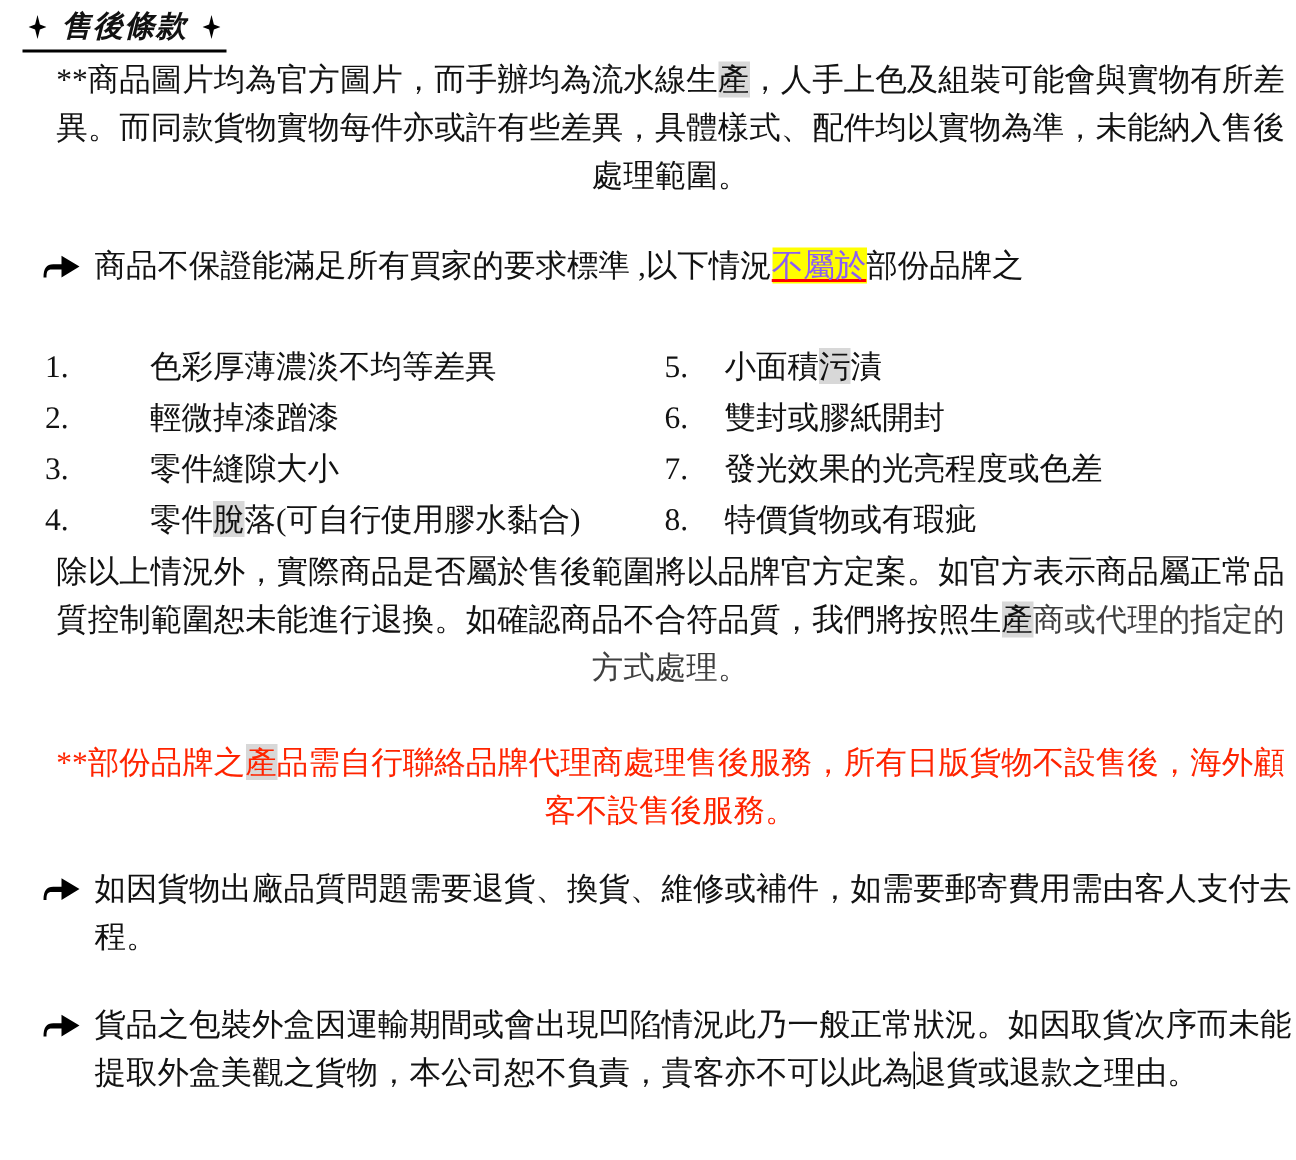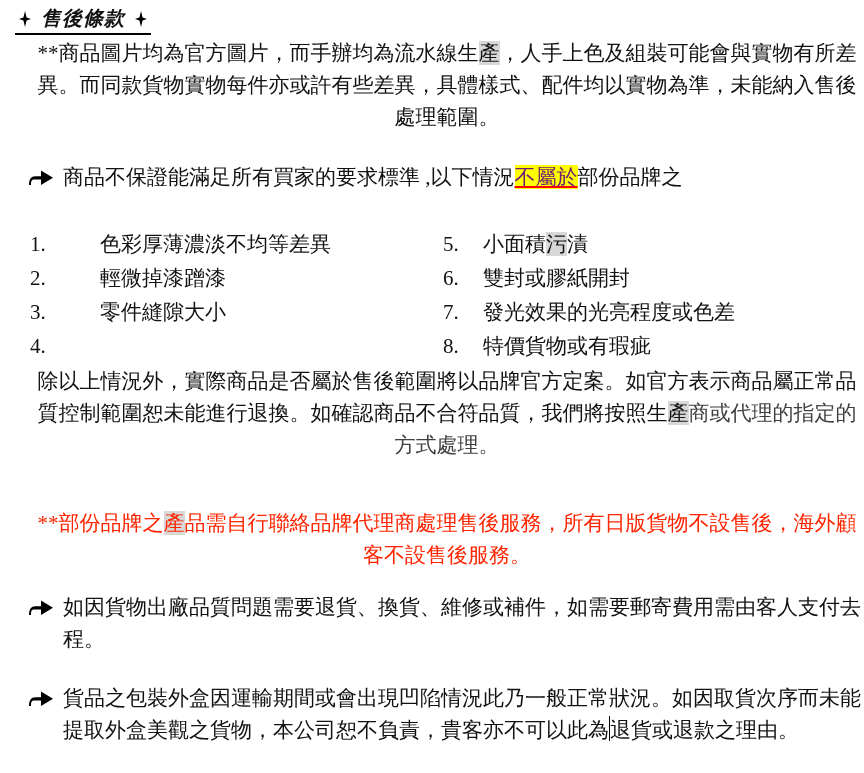--- a/index.html
+++ b/index.html
@@ -34,21 +34,21 @@
 
   
   .arrow-row{
     margin:0 2px 0 27px;
     padding-left:36px;
     text-indent:-36px;
   }
   .arrow-ic{display:inline-block;width:27px;height:17px;vertical-align:-2px;margin-right:9px;text-indent:0;}
   .arrow-ic svg{display:block;}
 
-  .hl{color:#701a75;background:#ffff00;text-decoration:underline;text-decoration-color:#ff0000;}
+  .hl{color:#8b5cf6;background:#ffff00;text-decoration:underline;text-decoration-color:#ff0000;}
 
   
   .excl{margin:34px 0 0 30px;}
   .excl-row{display:flex;height:34px;line-height:34px;}
   .excl-left{width:413px;display:flex;}
   .excl-left .num{width:70px;}
   .excl-right{display:flex;}
   .excl-right .num{width:40px;}
 
   .red{color:#ff2400;}
@@ -110,33 +110,34 @@
           <span>零件縫隙大小</span>
         </div>
       <div class="excl-right">
           <span class="num">7.</span>
           <span>發光效果的光亮程度或色差</span>
         </div>
     </div>
     <div class="excl-row">
       <div class="excl-left">
           <span class="num">4.</span>
+          <span><span>零件</span><span class="sub">脫</span><span>落(可自行使用膠水黏合)</span></span>
         </div>
       <div class="excl-right">
           <span class="num">8.</span>
           <span>特價貨物或有瑕疵</span>
         </div>
     </div>
   </div>
 
   
   <p class="para" style=""><span>除以上情況外，實際商品是否屬於售後範圍將以品牌官方定案。如官方表示商品屬正常品質控制範圍恕未能進行退換。如確認商品不合符品質，我們將按照生</span><span class="sub">產</span><span class="soft">商或代理的指定的方式處理。</span></p>
 
   
-  <p class="para red" style="margin-top:46px;"><span>**部份品牌之</span><span class="sub">產</span><span>品需自行聯絡品牌代理商處理售後服務，所有日版貨物不設售後，海外顧客不設售後服務。</span></p>
+  <p class="para red" style="margin-top:31px;"><span>**部份品牌之</span><span class="sub">產</span><span>品需自行聯絡品牌代理商處理售後服務，所有日版貨物不設售後，海外顧客不設售後服務。</span></p>
 
   
   <div class="arrow-row" style="margin-top:20px;">
     <span class="arrow-ic"><svg width="27" height="17" viewBox="0 0 27 17">
           <path d="M2 16 C2 10 4 7.2 8.5 7.2 L14 7.2 L14 1.5 L26 8.7 L14 16 L14 10.6 L7.5 10.6 C4.5 10.6 4 12 4 16 Z" fill="#000"></path>
         </svg></span><span>如因貨物出廠品質問題需要退貨、換貨、維修或補件，如需要郵寄費用需由客人支付去程。</span>
   </div>
 
   
   <div class="arrow-row" style="margin-top:27px;">

